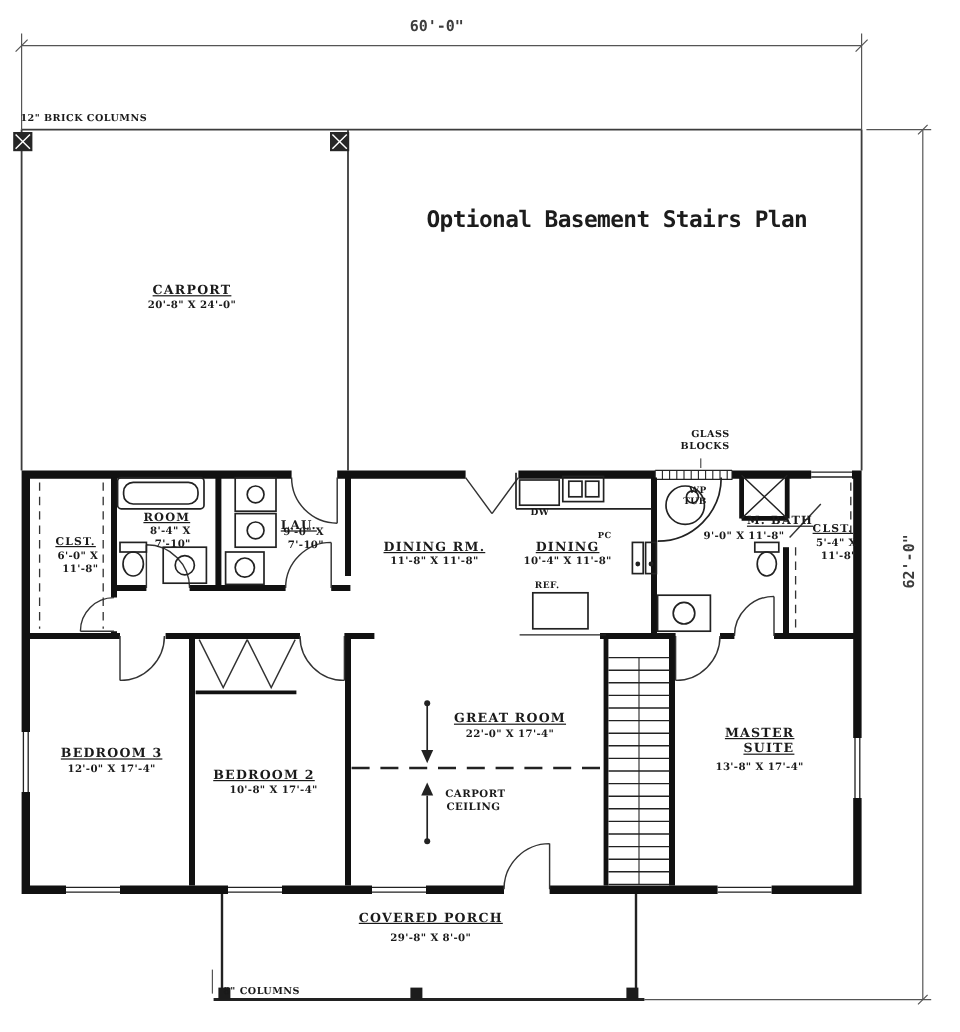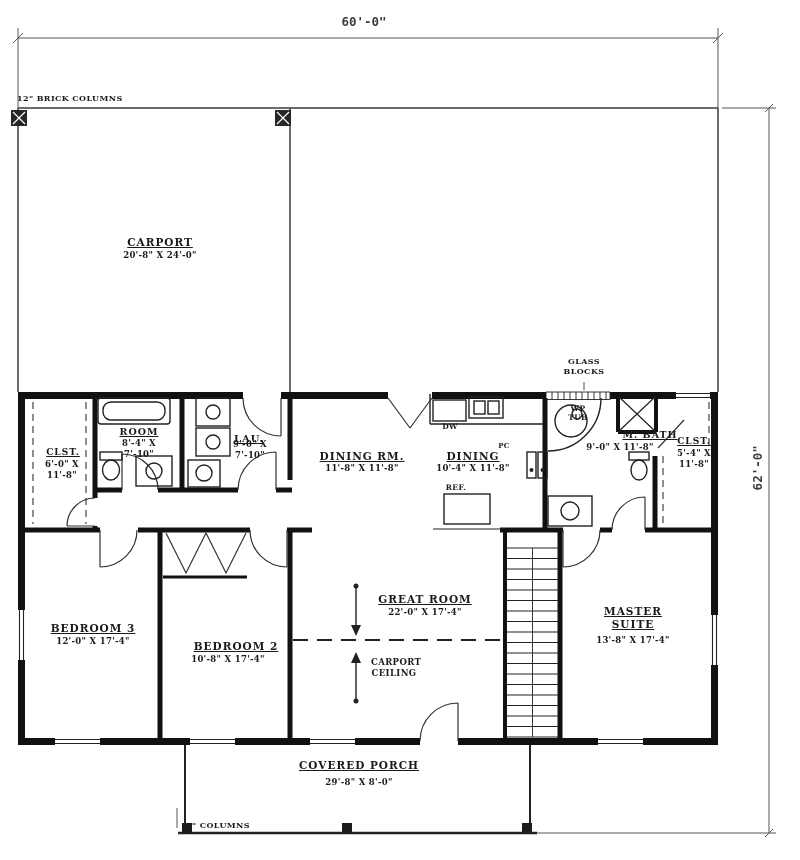--- a/index.html
+++ b/index.html
@@ -3,21 +3,21 @@
 <meta charset="utf-8">
 <style>
   html,body{margin:0;padding:0;background:#fff;}
   #plan{position:relative;width:800px;height:860px;background:#ffffff;overflow:hidden;
         font-family:"Liberation Sans",sans-serif;}
   #plan svg{position:absolute;left:0;top:0;}
   .lbl{position:absolute;font-family:"DejaVu Serif",serif;font-weight:700;color:#1a1a1a;
        text-align:center;transform:translateX(-50%);line-height:1.25;white-space:nowrap;}
   .room-name{font-size:10.5px;letter-spacing:1px;text-decoration:underline;}
   .room-size{font-size:8.5px;letter-spacing:0.3px;}
-  .wrap{white-space:normal;}
+  .wrap{white-space:normal;text-align:right;}
   .fix-lbl{font-size:7.5px;letter-spacing:0.4px;}
   .note{font-size:8px;letter-spacing:0.4px;}
   .note-left{transform:none;text-align:left;}
   .dim{font-family:"DejaVu Sans Mono",monospace;font-size:12.5px;font-weight:700;color:#3d3d3d;}
   .title{font-family:"DejaVu Sans Mono",monospace;font-size:19px;font-weight:700;
          letter-spacing:-0.5px;color:#1c1c1c;}
   #dim-height{transform:rotate(-90deg);}
 </style>
 </head>
 <body>
@@ -182,20 +182,21 @@
     <rect x="522" y="823" width="10" height="10" fill="#1c1c1c" stroke="none"></rect>
   </g>
 </svg>
 
   <div class="lbl dim" id="dim-width" style="left:364px;top:14px">60'-0"</div>
 
   <div class="lbl dim" id="dim-height" style="left:735px;top:460px">62'-0"</div>
 
   <div class="lbl note note-left" style="left:17px;top:93px">12" BRICK COLUMNS</div>
 
+  <div class="lbl title" style="left:514px;top:172px">Optional Basement Stairs Plan</div>
 
   <div class="lbl room-name" style="left:160px;top:236px">CARPORT</div>
   <div class="lbl room-size" style="left:160px;top:250px">20'-8" X 24'-0"</div>
 
   <div class="lbl room-name" style="left:63px;top:447px;font-size:9px">CLST.</div>
   <div class="lbl room-size wrap" style="left:62px;top:459px;width:40px">6'-0" X 11'-8"</div>
 
   <div class="lbl room-name" style="left:139px;top:426px;font-size:9.5px">ROOM</div>
   <div class="lbl room-size wrap" style="left:139px;top:438px;width:40px">8'-4" X 7'-10"</div>
 
@@ -223,21 +224,21 @@
   <div class="lbl room-size wrap" style="left:694px;top:448px;width:40px">5'-4" X 11'-8"</div>
 
   <div class="lbl room-name" style="left:425px;top:593px">GREAT ROOM</div>
   <div class="lbl room-size" style="left:425px;top:607px">22'-0" X 17'-4"</div>
 
   <div class="lbl note wrap" style="left:394px;top:657px;width:46px;font-size:8.5px">CARPORT CEILING</div>
 
   <div class="lbl room-name" style="left:93px;top:622px">BEDROOM 3</div>
   <div class="lbl room-size" style="left:93px;top:636px">12'-0" X 17'-4"</div>
 
-  <div class="lbl room-name" style="left:236px;top:640px">BEDROOM 2</div>
+  <div class="lbl room-name" style="left:220px;top:640px">BEDROOM 2</div>
   <div class="lbl room-size" style="left:228px;top:654px">10'-8" X 17'-4"</div>
 
   <div class="lbl room-name wrap" style="left:633px;top:605px;width:58px">MASTER SUITE</div>
   <div class="lbl room-size" style="left:633px;top:635px">13'-8" X 17'-4"</div>
 
   <div class="lbl room-name" style="left:359px;top:759px">COVERED PORCH</div>
   <div class="lbl room-size" style="left:359px;top:777px">29'-8" X 8'-0"</div>
 
   <div class="lbl note note-left" style="left:186px;top:820px">8" COLUMNS</div>
 

